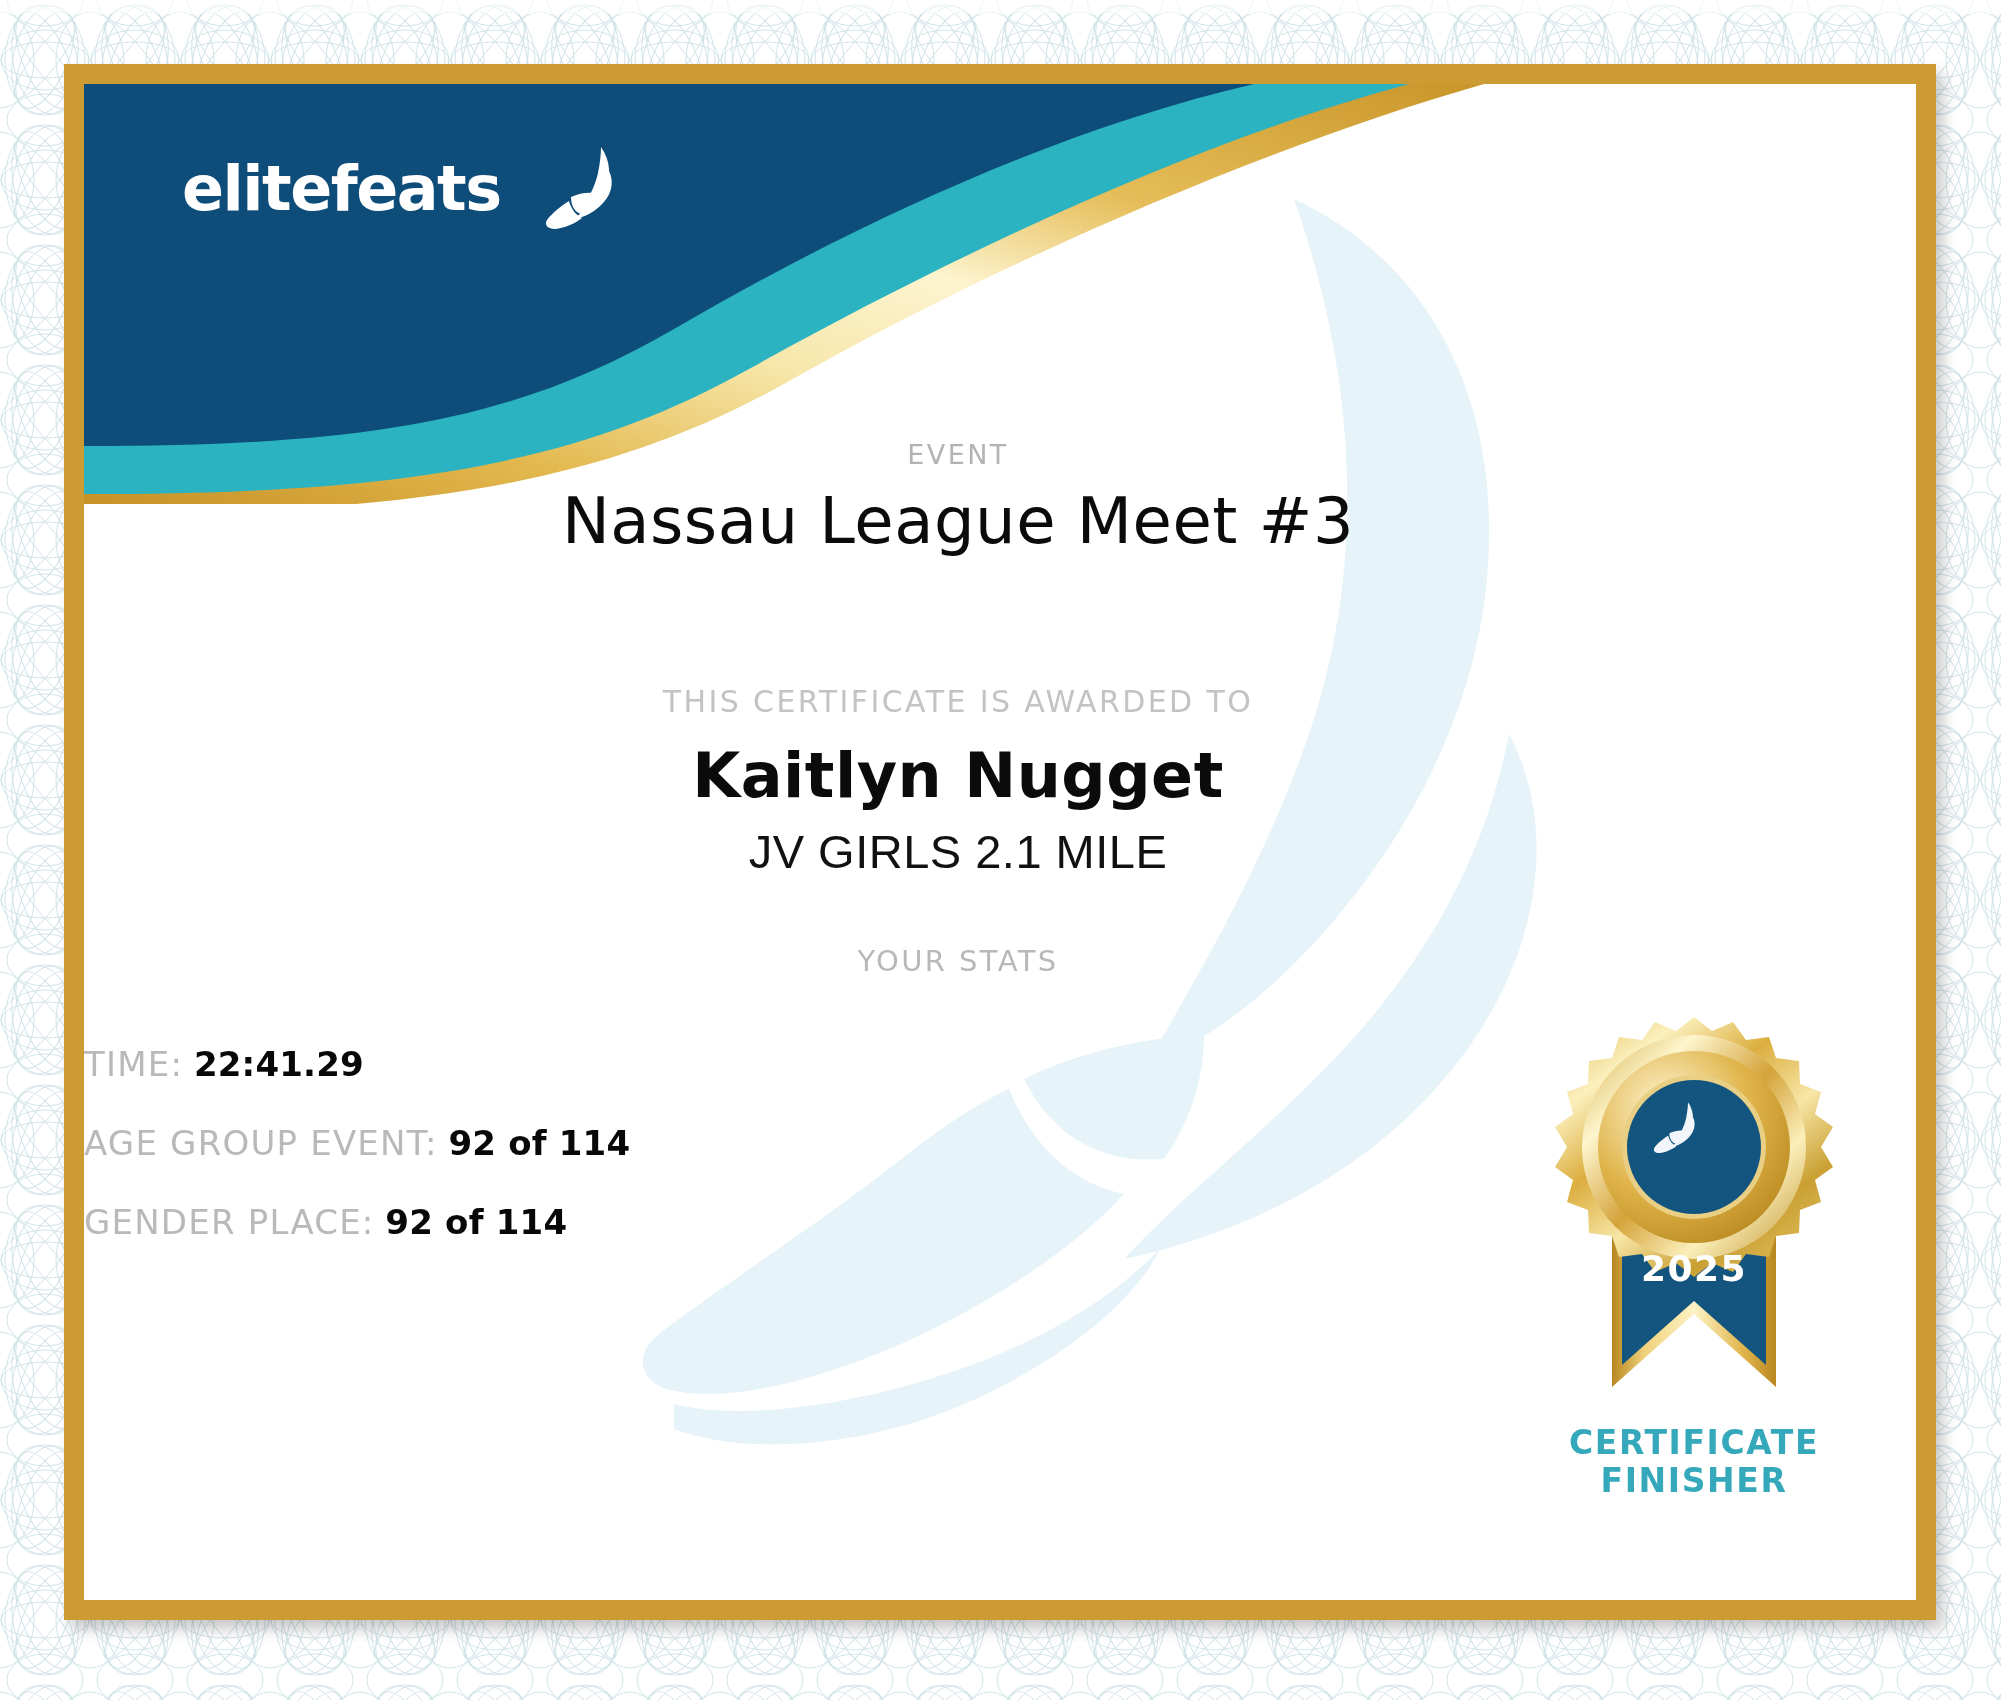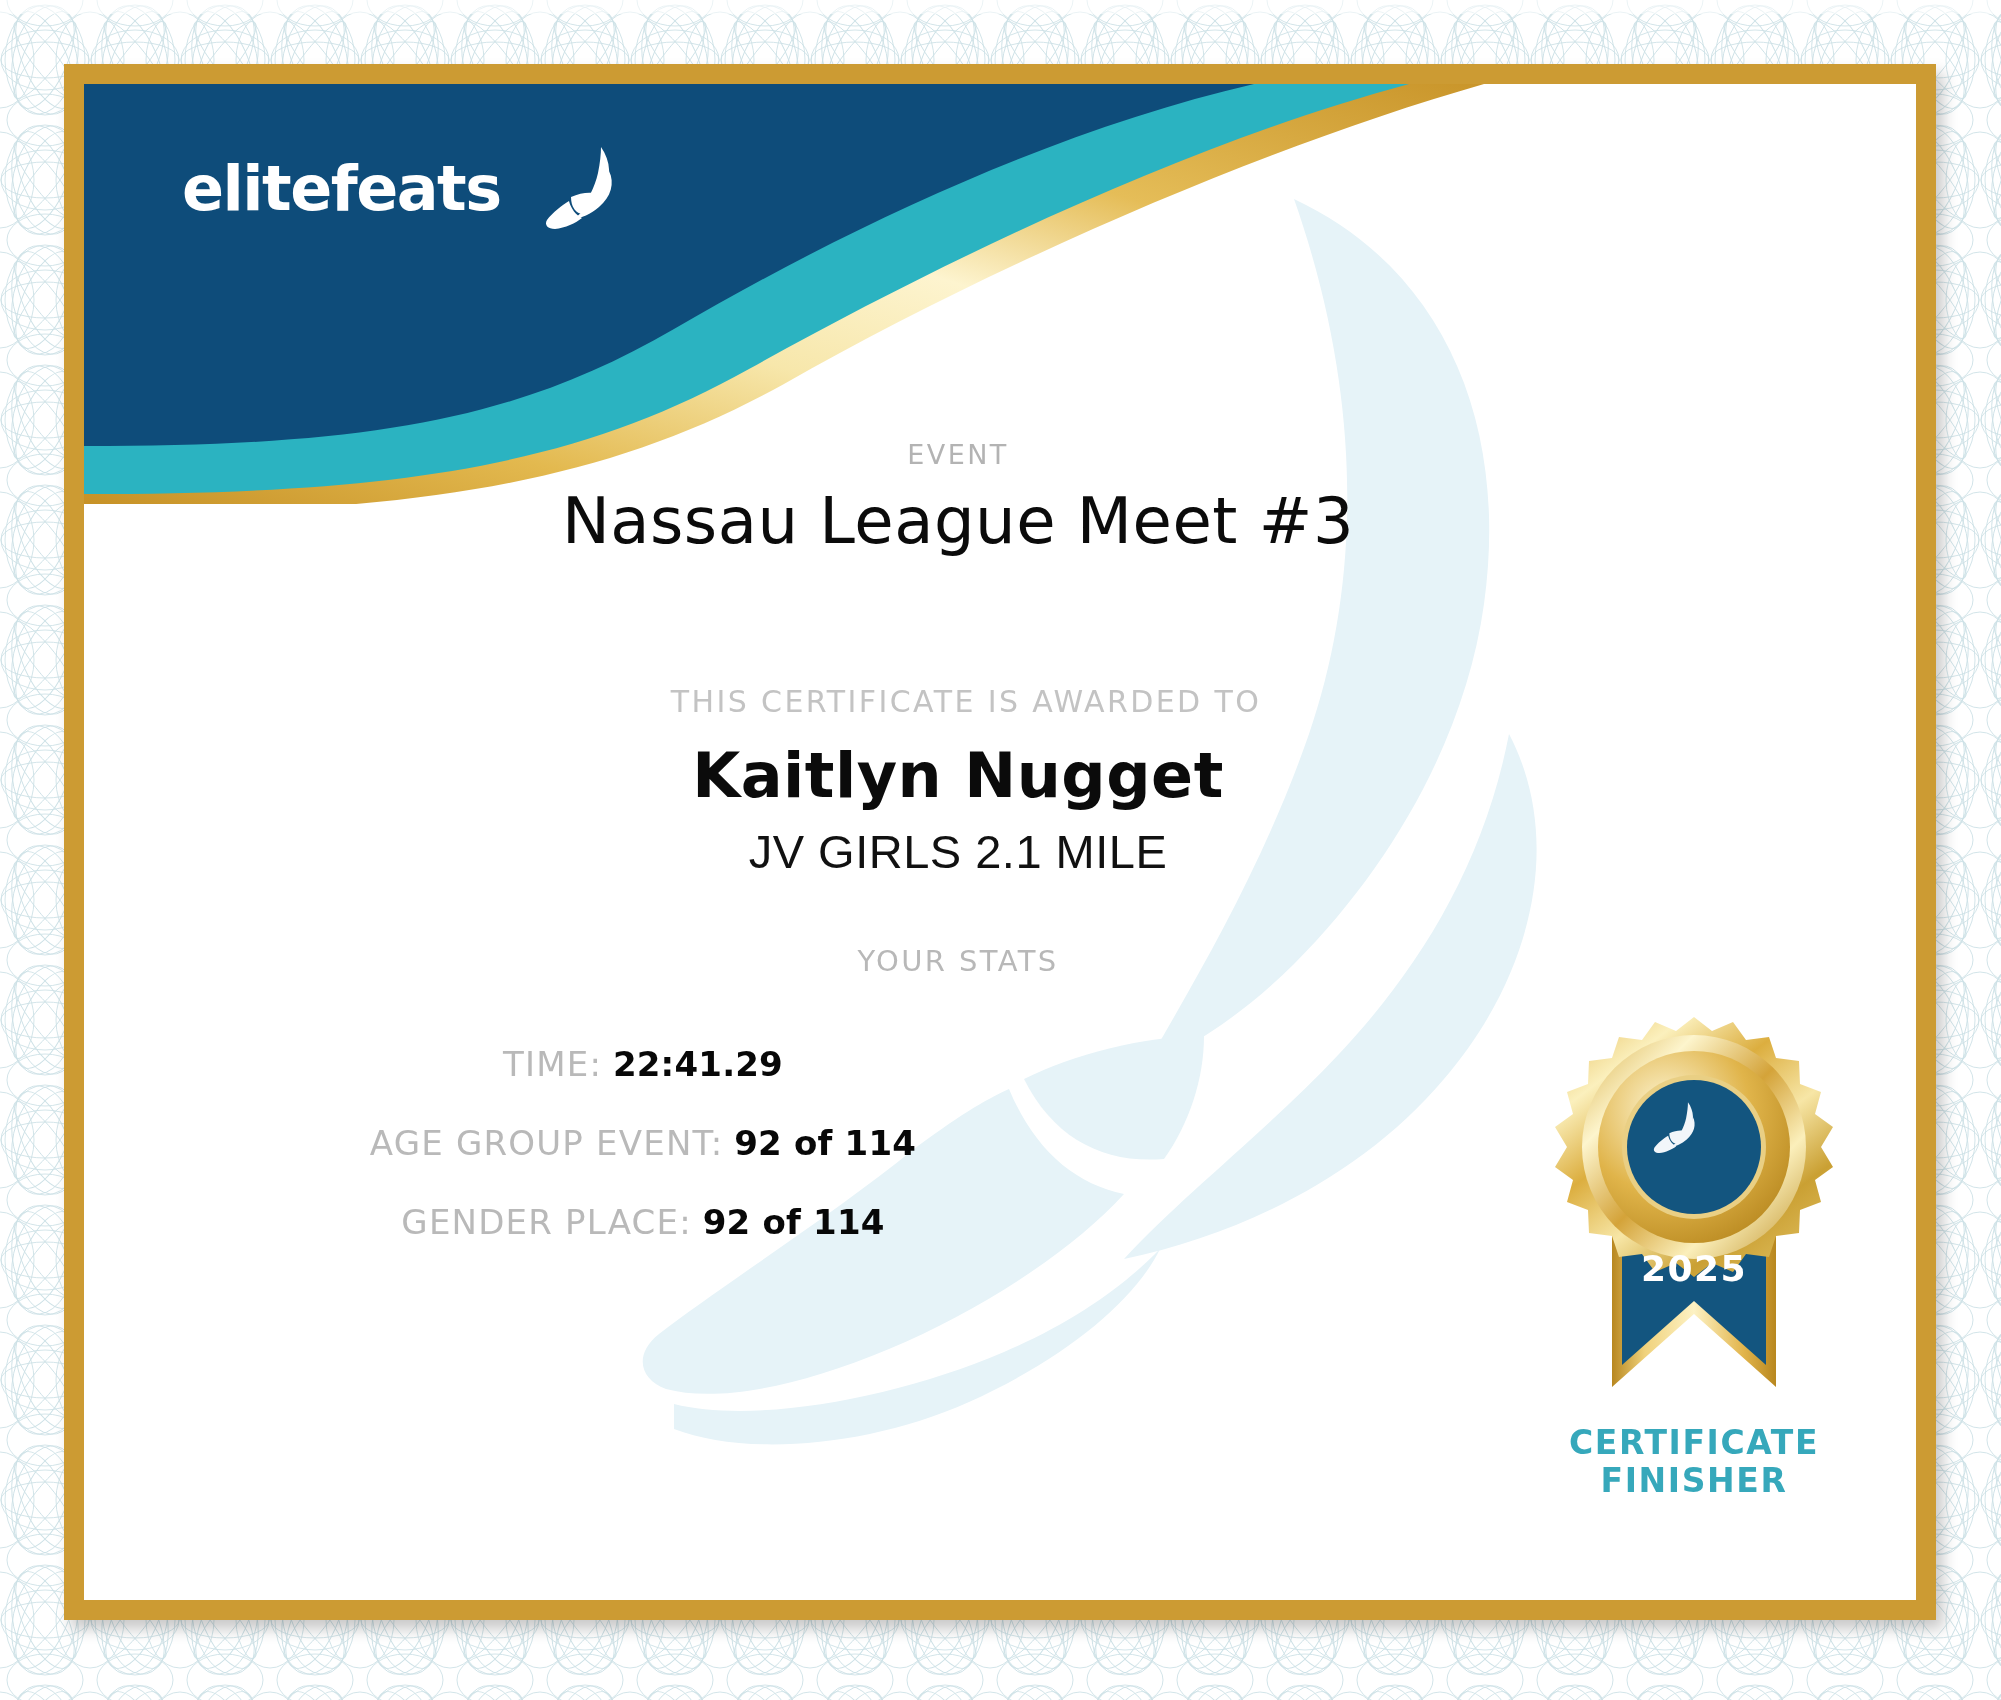--- a/index.html
+++ b/index.html
@@ -110,21 +110,21 @@
     text-align: center;
     font-family: "DejaVu Sans", sans-serif;
     font-size: 64px;
     font-weight: normal;
     color: #0b0b0b;
     letter-spacing: 0.5px;
   }
 
   #awarded-label {
     position: absolute;
-    left: 8px;
+    left: 0;
     top: 600px;
     width: 1832px;
     margin-left: -42px;
     text-align: center;
     font-size: 30px;
     color: #c3c3c3;
   }
   #recipient-name {
     position: absolute;
     left: 0;
@@ -161,21 +161,21 @@
     text-align: center;
     font-size: 29px;
     color: #b8b8b8;
   }
 
   #stats-list {
     position: absolute;
     left: 0;
     top: 960px;
     width: 1118px;
-    text-align: center;
+    text-align: left;
   }
   .stat-row {
     font-family: "DejaVu Sans", sans-serif;
     font-size: 34px;
     margin-bottom: 39px;
     white-space: nowrap;
   }
   .stat-key {
     color: #b9b9b9;
     letter-spacing: 1.2px;

